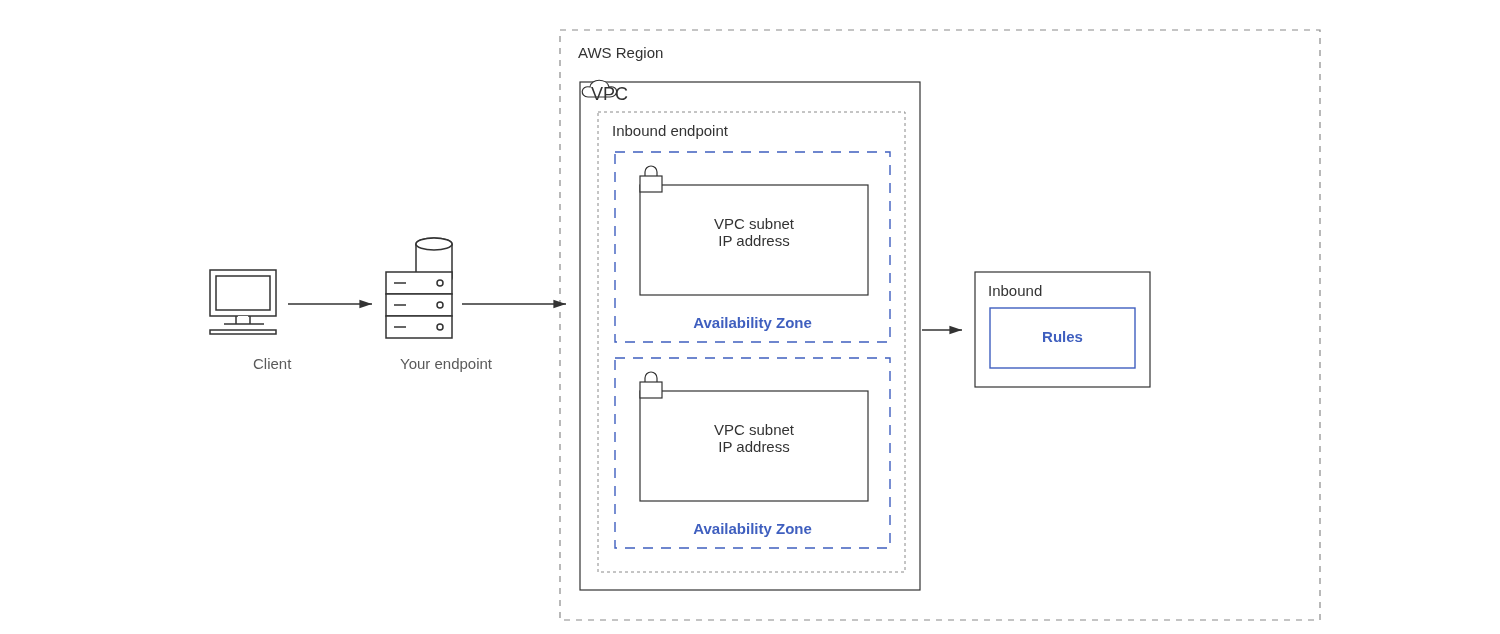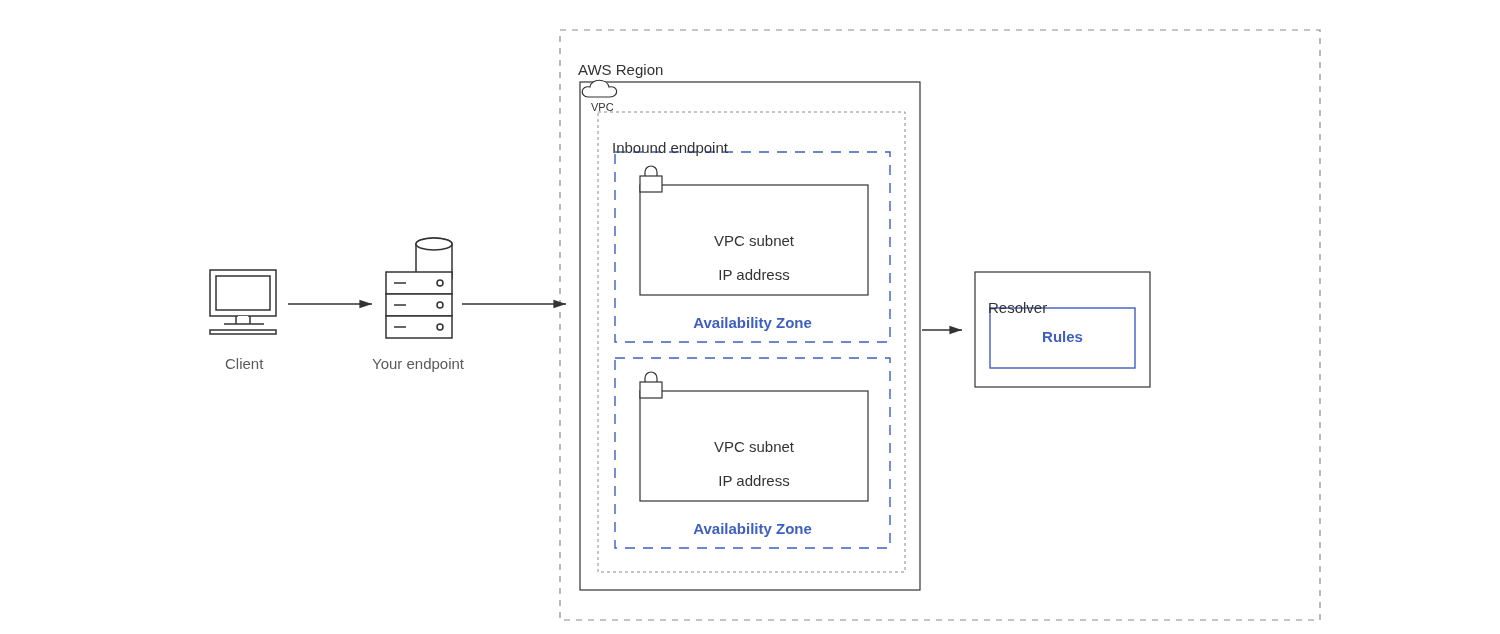--- a/index.html
+++ b/index.html
@@ -9,26 +9,26 @@
       height: 634px;
       background: #fff;
       font-family: "Amazon Ember", "Helvetica Neue", Arial, sans-serif;
       color: #333;
       position: relative;
     }
     .label {
       font-size: 15px;
       color: #5a5a5a;
       white-space: pre;
+      margin-left: 28px;
     }
     .label-dark {
       font-size: 15px;
       color: #333;
       white-space: pre;
-      margin-top: 17px;
     }
     .label-blue {
       font-size: 15px;
       font-weight: 700;
       color: #3f5fbf;
       white-space: pre;
     }
   </style>
 </head>
 <body>
@@ -104,30 +104,30 @@
   <line x1="462" y1="304" x2="566" y2="304" stroke="#333" stroke-width="1.4" marker-end="url(#arrow-dark)"></line>
   <line x1="922" y1="330" x2="962" y2="330" stroke="#333" stroke-width="1.4" marker-end="url(#arrow-dark)"></line>
 </svg>
 
 <div class="label" style="position:absolute; left:225px; top:355px;">Client</div>
 
 <div class="label" style="position:absolute; left:372px; top:355px;">Your endpoint</div>
 
 <div class="label-dark" style="position:absolute; left:578px; top:44px; font-weight:500;">AWS Region</div>
 
-<div class="label-dark" style="position:absolute; left:591px; top:84px; font-size:11px;text-align:right;">VPC</div>
+<div class="label-dark" style="position:absolute; left:591px; top:84px; font-size:18px;text-align:right;">VPC</div>
 
 <div class="label-dark" style="position:absolute; left:612px; top:122px; font-weight:400;">Inbound endpoint</div>
 
 <div style="position:absolute; left:640px; top:215px; width:228px; text-align:center;">
   <div class="label-dark">VPC subnet</div>
   <div class="label-dark">IP address</div>
 </div>
 <div class="label-blue" style="position:absolute; left:615px; top:314px; width:275px; text-align:center;">Availability Zone</div>
 
 <div style="position:absolute; left:640px; top:421px; width:228px; text-align:center;">
   <div class="label-dark">VPC subnet</div>
   <div class="label-dark">IP address</div>
 </div>
 <div class="label-blue" style="position:absolute; left:615px; top:520px; width:275px; text-align:center;">Availability Zone</div>
 
-<div class="label-dark" style="position:absolute; left:988px; top:282px; font-weight:500;">Resolver</div>
+<div class="label-dark" style="position:absolute; left:988px; top:282px; font-weight:500;">Inbound</div>
 <div class="label-blue" style="position:absolute; left:990px; top:328px; width:145px; text-align:center;">Rules</div>
 
 </body></html>

